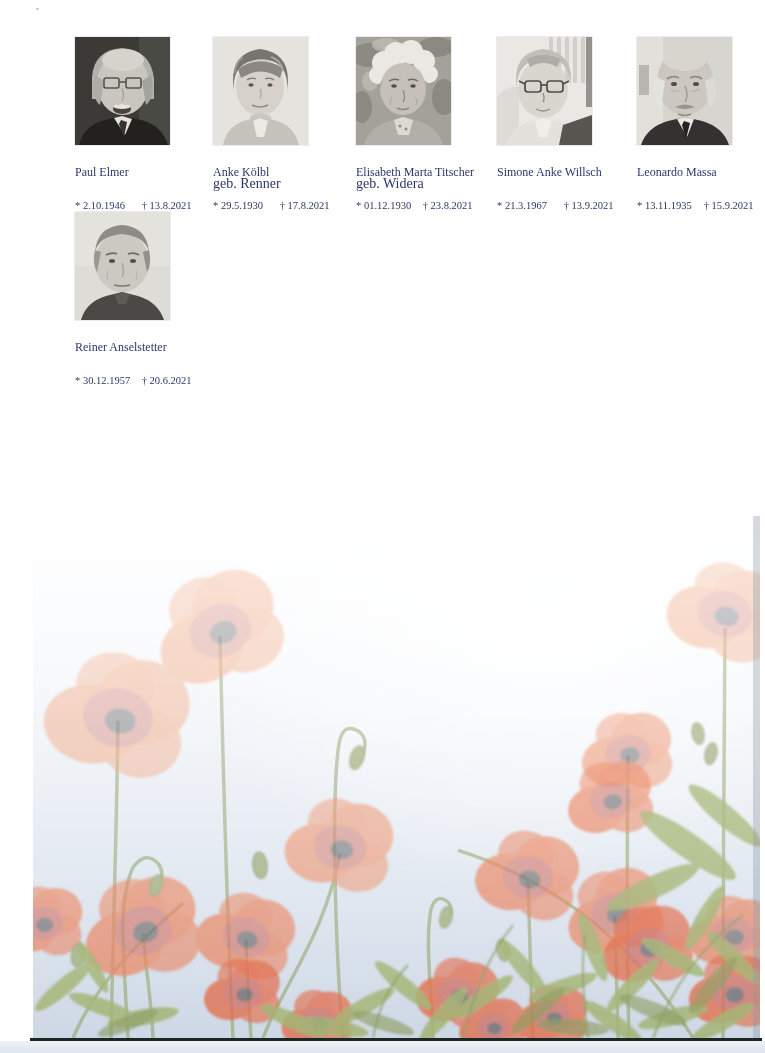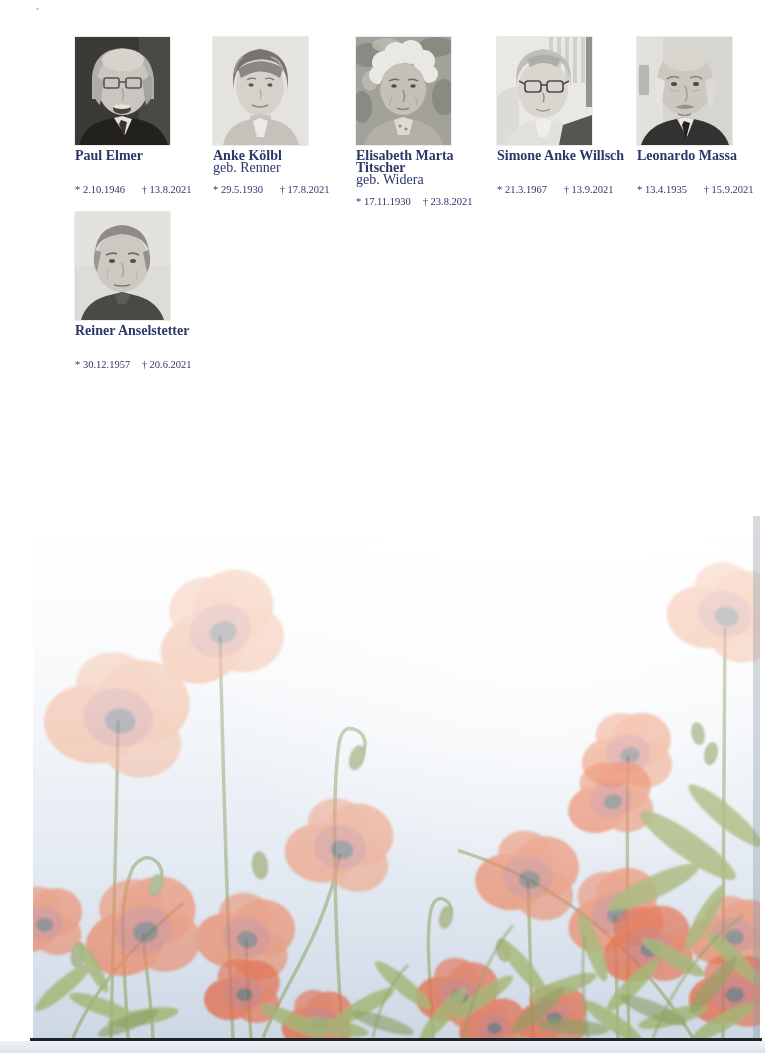--- a/index.html
+++ b/index.html
@@ -5,21 +5,21 @@
   html,body{margin:0;padding:0;}
   body{
     width:765px;height:1053px;background:#ffffff;
     font-family:"Liberation Serif","DejaVu Serif",serif;
     overflow:hidden;
   }
   .page{position:relative;width:765px;height:1053px;background:#ffffff;}
   .speck{position:absolute;left:36px;top:8px;width:3px;height:2px;background:#c9c9c9;border-radius:1px;}
   .card{position:absolute;width:142px;}
   .photo{display:block;width:95px;height:108px;box-shadow:0 0 0 0.5px #d9d9d6;}
-  .name{margin-top:5px;font-weight:bold;font-size:14px;line-height:12px;color:#2c3768;}
+  .name{margin-top:21px;font-weight:normal;font-size:12px;line-height:12px;color:#2c3768;}
   .maiden{font-size:14px;line-height:11px;min-height:11px;color:#2c3768;}
   .dates{margin-top:11px;font-size:10.5px;line-height:12px;color:#2c3768;white-space:nowrap;}
   .dates .born{display:inline-block;min-width:64px;}
   .poppyphoto{position:absolute;left:33px;top:516px;width:727px;height:522px;}
   .scanline{position:absolute;left:30px;top:1038px;width:732px;height:3px;background:#1d2626;}
   .bottomstrip{position:absolute;left:0;top:1041px;width:765px;height:12px;
     background:linear-gradient(#eef2f7,#dde4ee);}
 </style>
 </head>
 <body>
@@ -116,21 +116,21 @@
       <path d="M47,53 q3,8 0,12 M41,71 q6,3 12,0" stroke="#8e8a82" stroke-width="1.4" fill="none"></path>
       <path d="M36,60 q-3,4 -2,8 M59,60 q3,4 2,8" stroke="#aaa69e" stroke-width="1" fill="none"></path>
       <path d="M8,108 Q13,90 33,84 L47,80 L62,84 Q82,90 87,108 Z" fill="#b2afa8"></path>
       <path d="M38,83 L47,80 L57,83 L53,98 L42,98 Z" fill="#dddad2"></path>
       <circle cx="44" cy="89" r="1.5" fill="#8e8a82"></circle>
         <circle cx="50" cy="92" r="1.5" fill="#8e8a82"></circle>
     </svg>
     <div class="name">Elisabeth Marta Titscher</div>
     <div class="maiden">geb. Widera</div>
     <div class="dates">
-      <span class="born">* 17.11.1930</span>
+      <span class="born">* 01.12.1930</span>
       <span class="died">† 23.8.2021</span>
     </div>
   </div>
 
   <div class="card" style="left:497px;top:37px;">
     <svg class="photo" viewBox="0 0 95 108">
       <rect width="95" height="108" fill="#e9e8e4"></rect>
       <g fill="#d0cfca">
         <rect x="52" y="0" width="4" height="46"></rect>
           <rect x="60" y="0" width="4" height="46"></rect>
@@ -181,21 +181,21 @@
       <path d="M48,49 q4,10 0,16" stroke="#a09c96" stroke-width="1.5" fill="none"></path>
       <path d="M38,70 Q48,65 58,70 Q48,74 38,70 Z" fill="#97948e"></path>
       <path d="M41,77 q7,3 13,0" stroke="#8e8b85" stroke-width="1.4" fill="none"></path>
       <path d="M4,108 Q10,90 31,84 L48,80 L65,84 Q86,90 92,108 Z" fill="#343230"></path>
       <path d="M40,82 L48,80 L57,82 L50,100 Z" fill="#eae8e2"></path>
       <path d="M47,84 l6,2 -4,16 -4,-14 Z" fill="#232220"></path>
     </svg>
     <div class="name">Leonardo Massa</div>
     <div class="maiden"></div>
     <div class="dates">
-      <span class="born">* 13.4.1935</span>
+      <span class="born">* 13.11.1935</span>
       <span class="died">† 15.9.2021</span>
     </div>
   </div>
 
   <div class="card" style="left:75px;top:212px;">
     <svg class="photo" viewBox="0 0 95 108">
       <rect width="95" height="108" fill="#dedcd7"></rect>
       <rect width="95" height="54" fill="#e4e2dd"></rect>
       <ellipse cx="47" cy="50" rx="27" ry="30" fill="#ccc8c2"></ellipse>
       <path d="M20,40 Q22,15 47,13 Q72,15 74,40 Q70,24 47,22 Q24,24 20,40 Z" fill="#8e8b86"></path>

